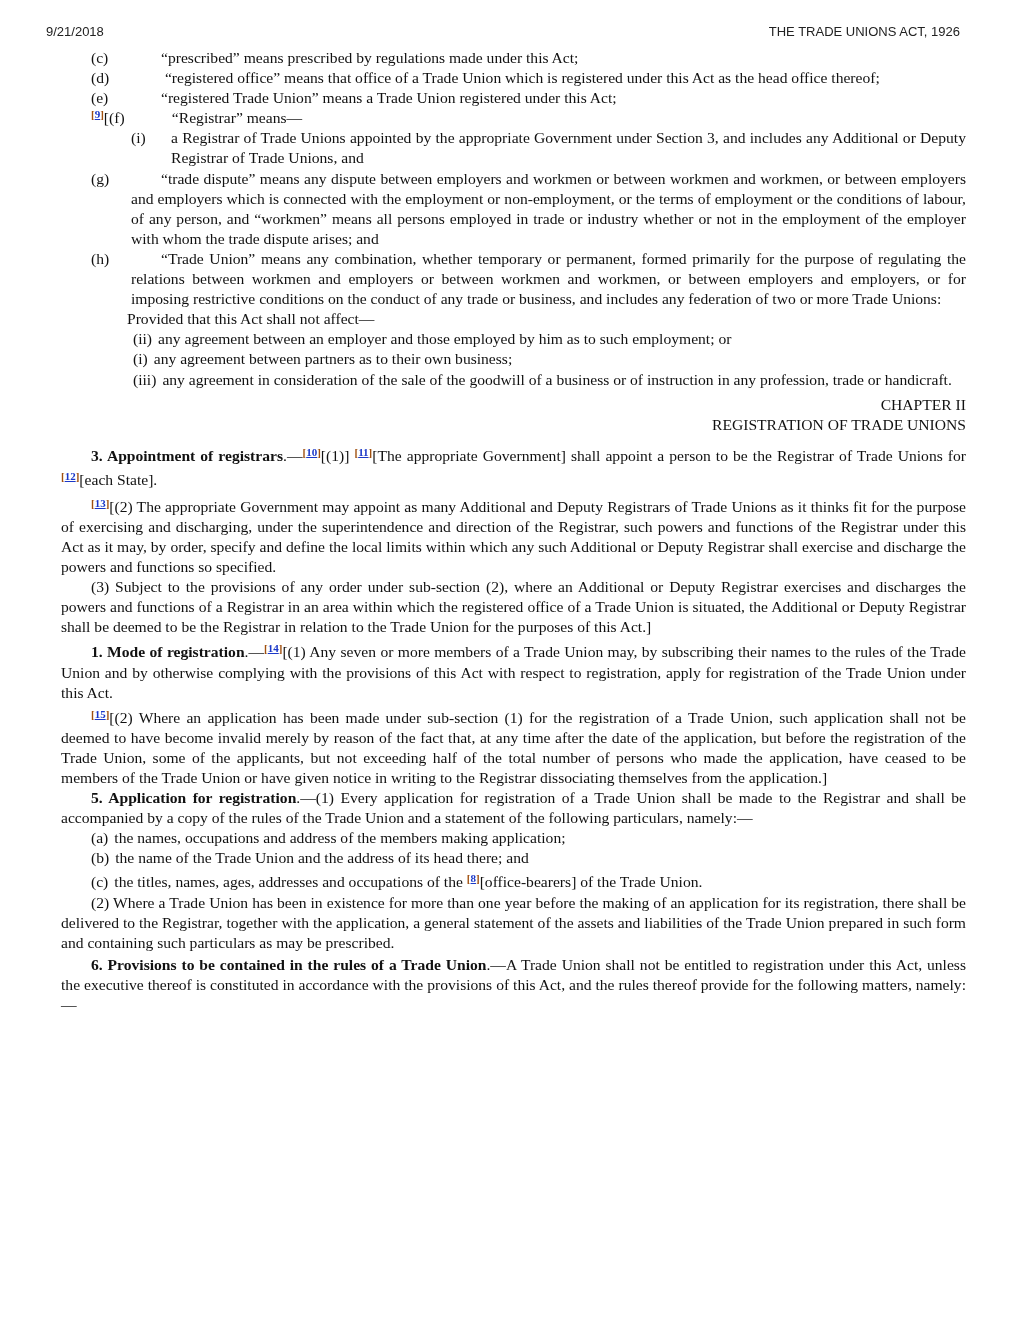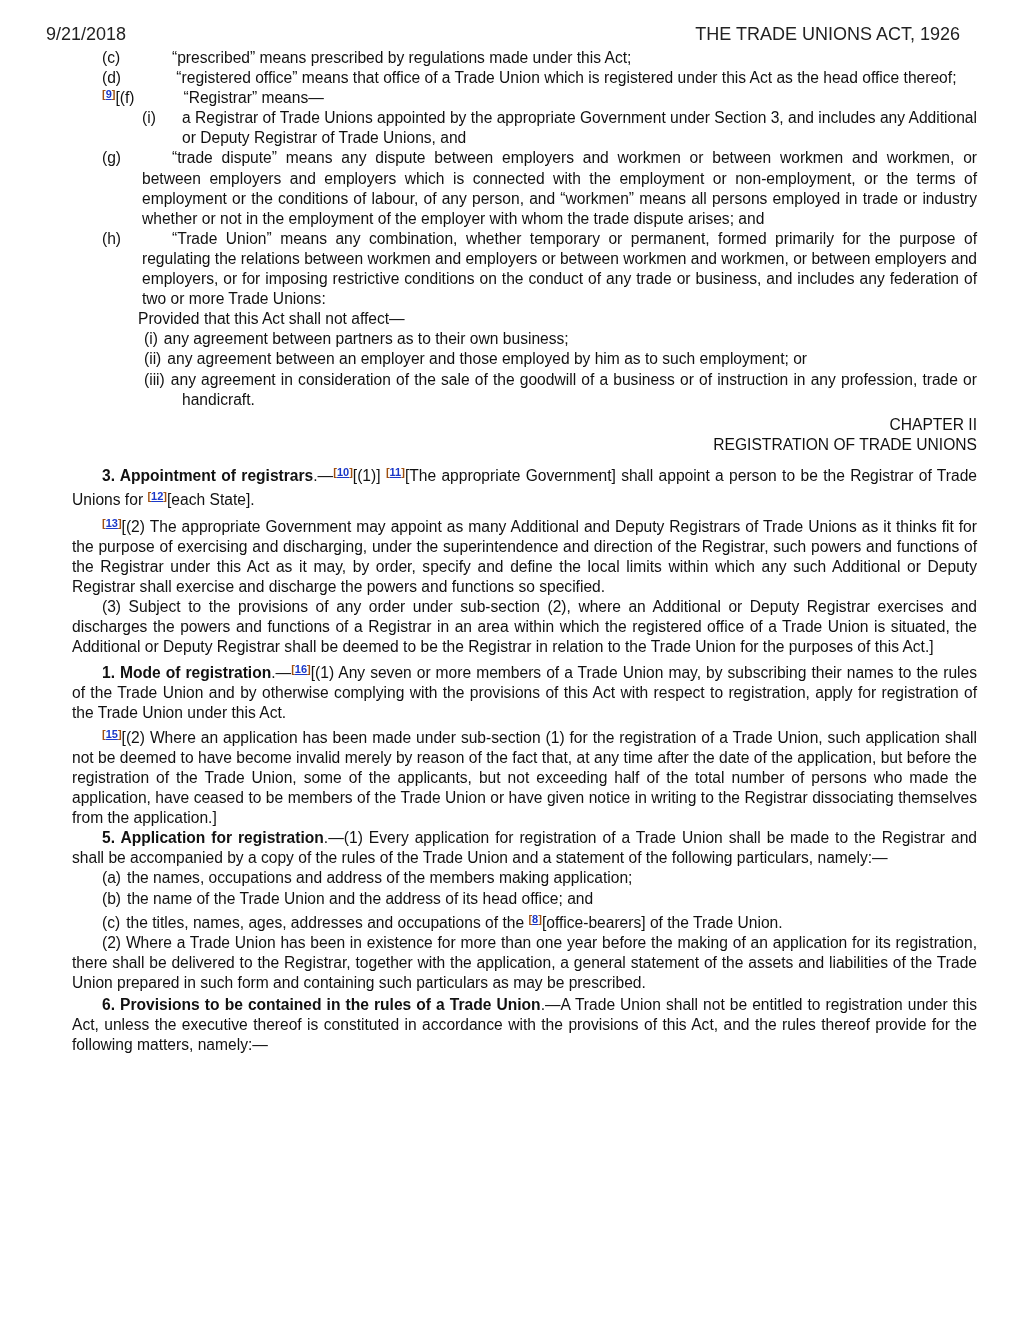--- a/index.html
+++ b/index.html
@@ -1,20 +1,20 @@
 <!DOCTYPE html>
 <html><head>
   <meta charset="utf-8">
   <style>
     html, body { margin: 0; padding: 0; background: #ffffff; }
     body { width: 1020px; height: 1320px; position: relative; overflow: hidden; color: #111; }
-    .hdr { position: absolute; top: 24px; font-family: "Liberation Sans", sans-serif; font-size: 18px; color: #222; }
+    .hdr { position: absolute; top: 24px; font-family: "Liberation Sans", sans-serif; font-size: 13px; color: #222; }
     .hdr-date { left: 46px; }
     .hdr-title { left: 0; width: 960px; text-align: right; }
-    .doc { position: absolute; left: 72px; top: 48px; width: 905px; font-family: Liberation Sans, sans-serif; font-size: 15.6px; line-height: 20.1px; }
+    .doc { position: absolute; left: 61px; top: 48px; width: 905px; font-family: Liberation Serif, serif; font-size: 15.6px; line-height: 20.1px; }
     .p { margin: 0; text-align: justify; }
     .def { padding-left: 70px; text-indent: -40px; }
     .def .lbl { display: inline-block; width: 70px; text-indent: 0; }
     .sub { padding-left: 110px; text-indent: -40px; }
     .sub .lbl { display: inline-block; width: 40px; text-indent: 0; }
     .prov { padding-left: 66px; }
     .plist { padding-left: 110px; text-indent: -38px; }
     .plist .lbl { display: inline-block; text-indent: 0; margin-right: 6px; }
     .center { text-align: right; }
     .indent { text-indent: 30px; }
@@ -28,41 +28,42 @@
 </head>
 <body>
 
 <div class="hdr hdr-date">9/21/2018</div>
 <div class="hdr hdr-title">THE TRADE UNIONS ACT, 1926</div>
 
 <div class="doc">
 
   <p class="p def"><span class="lbl">(c)</span><span>“prescribed” means prescribed by regulations made under this Act;</span></p>
   <p class="p def"><span class="lbl">(d)</span><span> “registered office” means that office of a Trade Union which is registered under this Act as the head office thereof;</span></p>
+  <p class="p def"><span class="lbl">(e)</span><span>“registered Trade Union” means a Trade Union registered under this Act;</span></p>
   <p class="p" style="padding-left:30px;text-indent:0;"><span class="fn">[<span class="num">9</span>]</span><span style="display:inline-block;width:68px;">[(f)</span><span>“Registrar” means—</span></p>
   <p class="p sub"><span class="lbl">(i)</span><span>a Registrar of Trade Unions appointed by the appropriate Government under Section 3, and includes any Additional or Deputy Registrar of Trade Unions, and</span></p>
   <p class="p def"><span class="lbl">(g)</span><span>“trade dispute” means any dispute between employers and workmen or between workmen and workmen, or between employers and employers which is connected with the employment or non-employment, or the terms of employment or the conditions of labour, of any person, and “workmen” means all persons employed in trade or industry whether or not in the employment of the employer with whom the trade dispute arises; and</span></p>
   <p class="p def"><span class="lbl">(h)</span><span>“Trade Union” means any combination, whether temporary or permanent, formed primarily for the purpose of regulating the relations between workmen and employers or between workmen and workmen, or between employers and employers, or for imposing restrictive conditions on the conduct of any trade or business, and includes any federation of two or more Trade Unions:</span></p>
 
   <p class="p prov">Provided that this Act shall not affect—</p>
+  <p class="p plist"><span class="lbl">(ii)</span><span>any agreement between an employer and those employed by him as to such employment; or</span></p>
   <p class="p plist"><span class="lbl">(i)</span><span>any agreement between partners as to their own business;</span></p>
-  <p class="p plist"><span class="lbl">(ii)</span><span>any agreement between an employer and those employed by him as to such employment; or</span></p>
   <p class="p plist"><span class="lbl">(iii)</span><span>any agreement in consideration of the sale of the goodwill of a business or of instruction in any profession, trade or handicraft.</span></p>
 
   <p class="p center gap">CHAPTER II</p>
   <p class="p center">REGISTRATION OF TRADE UNIONS</p>
 
   <p class="p indent" style="margin-top:9px;line-height:24px;"><b>3. Appointment of registrars</b><span>.—</span><span class="fn">[<span class="num">10</span>]</span><span>[(1)] </span><span class="fn">[<span class="num">11</span>]</span><span>[The appropriate Government] shall appoint a person to be the Registrar of Trade Unions for </span><span class="fn">[<span class="num">12</span>]</span><span>[each State].</span></p>
   <p class="p indent gap"><span class="fn">[<span class="num">13</span>]</span><span>[(2) The appropriate Government may appoint as many Additional and Deputy Registrars of Trade Unions as it thinks fit for the purpose of exercising and discharging, under the superintendence and direction of the Registrar, such powers and functions of the Registrar under this Act as it may, by order, specify and define the local limits within which any such Additional or Deputy Registrar shall exercise and discharge the powers and functions so specified.</span></p>
   <p class="p indent">(3) Subject to the provisions of any order under sub-section (2), where an Additional or Deputy Registrar exercises and discharges the powers and functions of a Registrar in an area within which the registered office of a Trade Union is situated, the Additional or Deputy Registrar shall be deemed to be the Registrar in relation to the Trade Union for the purposes of this Act.]</p>
 
-  <p class="p indent gap"><b>1. Mode of registration</b><span>.—</span><span class="fn">[<span class="num">16</span>]</span><span>[(1) Any seven or more members of a Trade Union may, by subscribing their names to the rules of the Trade Union and by otherwise complying with the provisions of this Act with respect to registration, apply for registration of the Trade Union under this Act.</span></p>
+  <p class="p indent gap"><b>1. Mode of registration</b><span>.—</span><span class="fn">[<span class="num">14</span>]</span><span>[(1) Any seven or more members of a Trade Union may, by subscribing their names to the rules of the Trade Union and by otherwise complying with the provisions of this Act with respect to registration, apply for registration of the Trade Union under this Act.</span></p>
   <p class="p indent gap"><span class="fn">[<span class="num">15</span>]</span><span>[(2) Where an application has been made under sub-section (1) for the registration of a Trade Union, such application shall not be deemed to have become invalid merely by reason of the fact that, at any time after the date of the application, but before the registration of the Trade Union, some of the applicants, but not exceeding half of the total number of persons who made the application, have ceased to be members of the Trade Union or have given notice in writing to the Registrar dissociating themselves from the application.]</span></p>
 
   <p class="p indent"><b>5. Application for registration</b><span>.—</span><span>(1) Every application for registration of a Trade Union shall be made to the Registrar and shall be accompanied by a copy of the rules of the Trade Union and a statement of the following particulars, namely:—</span></p>
   <p class="p alist"><span class="lbl">(a)</span><span>the names, occupations and address of the members making application;</span></p>
-  <p class="p alist"><span class="lbl">(b)</span><span>the name of the Trade Union and the address of its head office; and</span></p>
+  <p class="p alist"><span class="lbl">(b)</span><span>the name of the Trade Union and the address of its head there; and</span></p>
   <p class="p alist" style="margin-top:4px;"><span class="lbl">(c)</span><span>the titles, names, ages, addresses and occupations of the </span><span class="fn">[<span class="num">8</span>]</span><span>[office-bearers] of the Trade Union.</span></p>
   <p class="p indent">(2) Where a Trade Union has been in existence for more than one year before the making of an application for its registration, there shall be delivered to the Registrar, together with the application, a general statement of the assets and liabilities of the Trade Union prepared in such form and containing such particulars as may be prescribed.</p>
 
   <p class="p indent" style="margin-top:2px;"><b>6. Provisions to be contained in the rules of a Trade Union</b><span>.—</span><span>A Trade Union shall not be entitled to registration under this Act, unless the executive thereof is constituted in accordance with the provisions of this Act, and the rules thereof provide for the following matters, namely:—</span></p>
 
 </div>
 
 </body></html>

